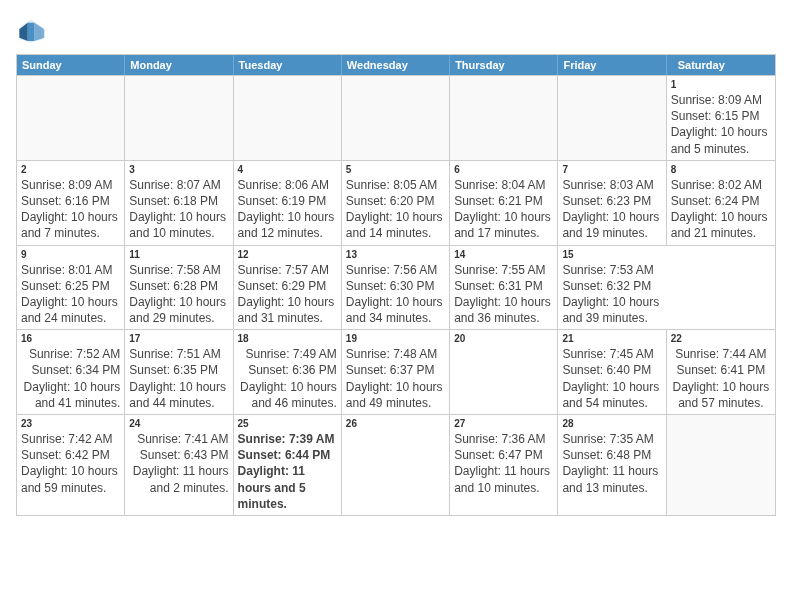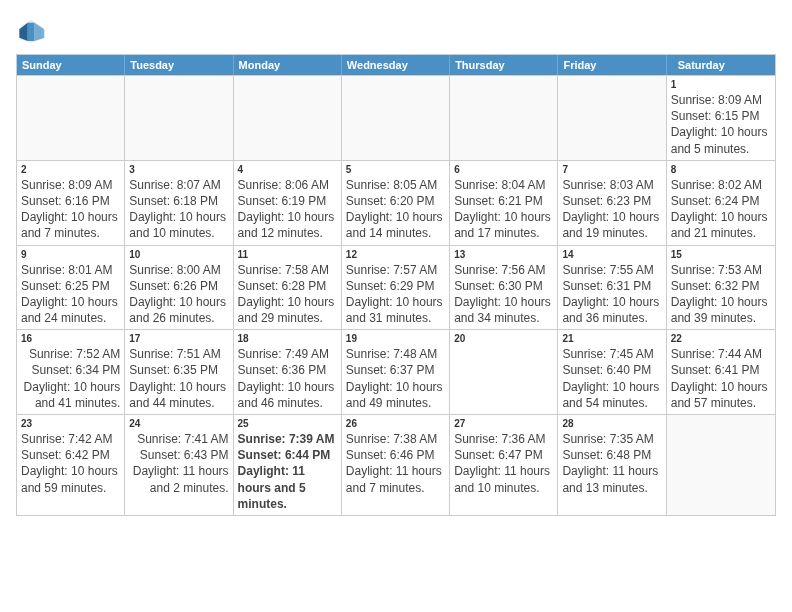--- a/index.html
+++ b/index.html
@@ -133,22 +133,22 @@
     </div>
     <div class="title-block">
       <div class="main-title"></div>
       <div class="subtitle"></div>
     </div>
   </div>
 
   <div class="calendar">
     <div class="cal-header">
     <div class="cal-header-cell">Sunday</div>
+        <div class="cal-header-cell">Monday</div>
         <div class="cal-header-cell">Tuesday</div>
-        <div class="cal-header-cell">Monday</div>
         <div class="cal-header-cell">Wednesday</div>
         <div class="cal-header-cell">Thursday</div>
         <div class="cal-header-cell">Friday</div>
         <div class="cal-header-cell">Saturday</div>
       </div>
     <div class="cal-body">
     <div class="cal-row">
           <div class="cal-cell empty"></div>
           <div class="cal-cell empty"></div>
           <div class="cal-cell empty"></div>
@@ -207,26 +207,20 @@
           </div>
         </div>
         <div class="cal-row">
           <div class="cal-cell">
             <span class="day-num">9</span>
             <div class="day-info" style="white-space: pre-line;">Sunrise: 8:01 AM
 Sunset: 6:25 PM
 Daylight: 10 hours and 24 minutes.</div>
           </div>
           <div class="cal-cell">
-            <span class="day-num">10</span>
-            <div class="day-info" style="white-space: pre-line;">Sunrise: 8:00 AM
-Sunset: 6:26 PM
-Daylight: 10 hours and 26 minutes.</div>
-          </div>
-          <div class="cal-cell">
             <span class="day-num">11</span>
             <div class="day-info" style="white-space: pre-line;">Sunrise: 7:58 AM
 Sunset: 6:28 PM
 Daylight: 10 hours and 29 minutes.</div>
           </div>
           <div class="cal-cell">
             <span class="day-num">12</span>
             <div class="day-info" style="white-space: pre-line;">Sunrise: 7:57 AM
 Sunset: 6:29 PM
 Daylight: 10 hours and 31 minutes.</div>
@@ -258,42 +252,42 @@
 Daylight: 10 hours and 41 minutes.</div>
           </div>
           <div class="cal-cell">
             <span class="day-num">17</span>
             <div class="day-info" style="white-space: pre-line;">Sunrise: 7:51 AM
 Sunset: 6:35 PM
 Daylight: 10 hours and 44 minutes.</div>
           </div>
           <div class="cal-cell">
             <span class="day-num">18</span>
-            <div class="day-info" style="white-space: pre-line;">Sunrise: 7:49 AM
+            <div class="day-info" style="white-space: pre-line; text-align: right;">Sunrise: 7:49 AM
 Sunset: 6:36 PM
 Daylight: 10 hours and 46 minutes.</div>
           </div>
           <div class="cal-cell">
             <span class="day-num">19</span>
             <div class="day-info" style="white-space: pre-line;">Sunrise: 7:48 AM
 Sunset: 6:37 PM
 Daylight: 10 hours and 49 minutes.</div>
           </div>
           <div class="cal-cell">
             <span class="day-num">20</span>
           </div>
           <div class="cal-cell">
             <span class="day-num">21</span>
             <div class="day-info" style="white-space: pre-line;">Sunrise: 7:45 AM
 Sunset: 6:40 PM
 Daylight: 10 hours and 54 minutes.</div>
           </div>
           <div class="cal-cell">
             <span class="day-num">22</span>
-            <div class="day-info" style="white-space: pre-line;">Sunrise: 7:44 AM
+            <div class="day-info" style="white-space: pre-line; text-align: center;">Sunrise: 7:44 AM
 Sunset: 6:41 PM
 Daylight: 10 hours and 57 minutes.</div>
           </div>
         </div>
         <div class="cal-row">
           <div class="cal-cell">
             <span class="day-num">23</span>
             <div class="day-info" style="white-space: pre-line;">Sunrise: 7:42 AM
 Sunset: 6:42 PM
 Daylight: 10 hours and 59 minutes.</div>
@@ -305,23 +299,20 @@
 Daylight: 11 hours and 2 minutes.</div>
           </div>
           <div class="cal-cell">
             <span class="day-num">25</span>
             <div class="day-info" style="white-space: pre-line; font-weight: bold;">Sunrise: 7:39 AM
 Sunset: 6:44 PM
 Daylight: 11 hours and 5 minutes.</div>
           </div>
           <div class="cal-cell">
             <span class="day-num">26</span>
-            <div class="day-info" style="white-space: pre-line;">Sunrise: 7:38 AM
-Sunset: 6:46 PM
-Daylight: 11 hours and 7 minutes.</div>
           </div>
           <div class="cal-cell">
             <span class="day-num">27</span>
             <div class="day-info" style="white-space: pre-line;">Sunrise: 7:36 AM
 Sunset: 6:47 PM
 Daylight: 11 hours and 10 minutes.</div>
           </div>
           <div class="cal-cell">
             <span class="day-num">28</span>
             <div class="day-info" style="white-space: pre-line;">Sunrise: 7:35 AM

